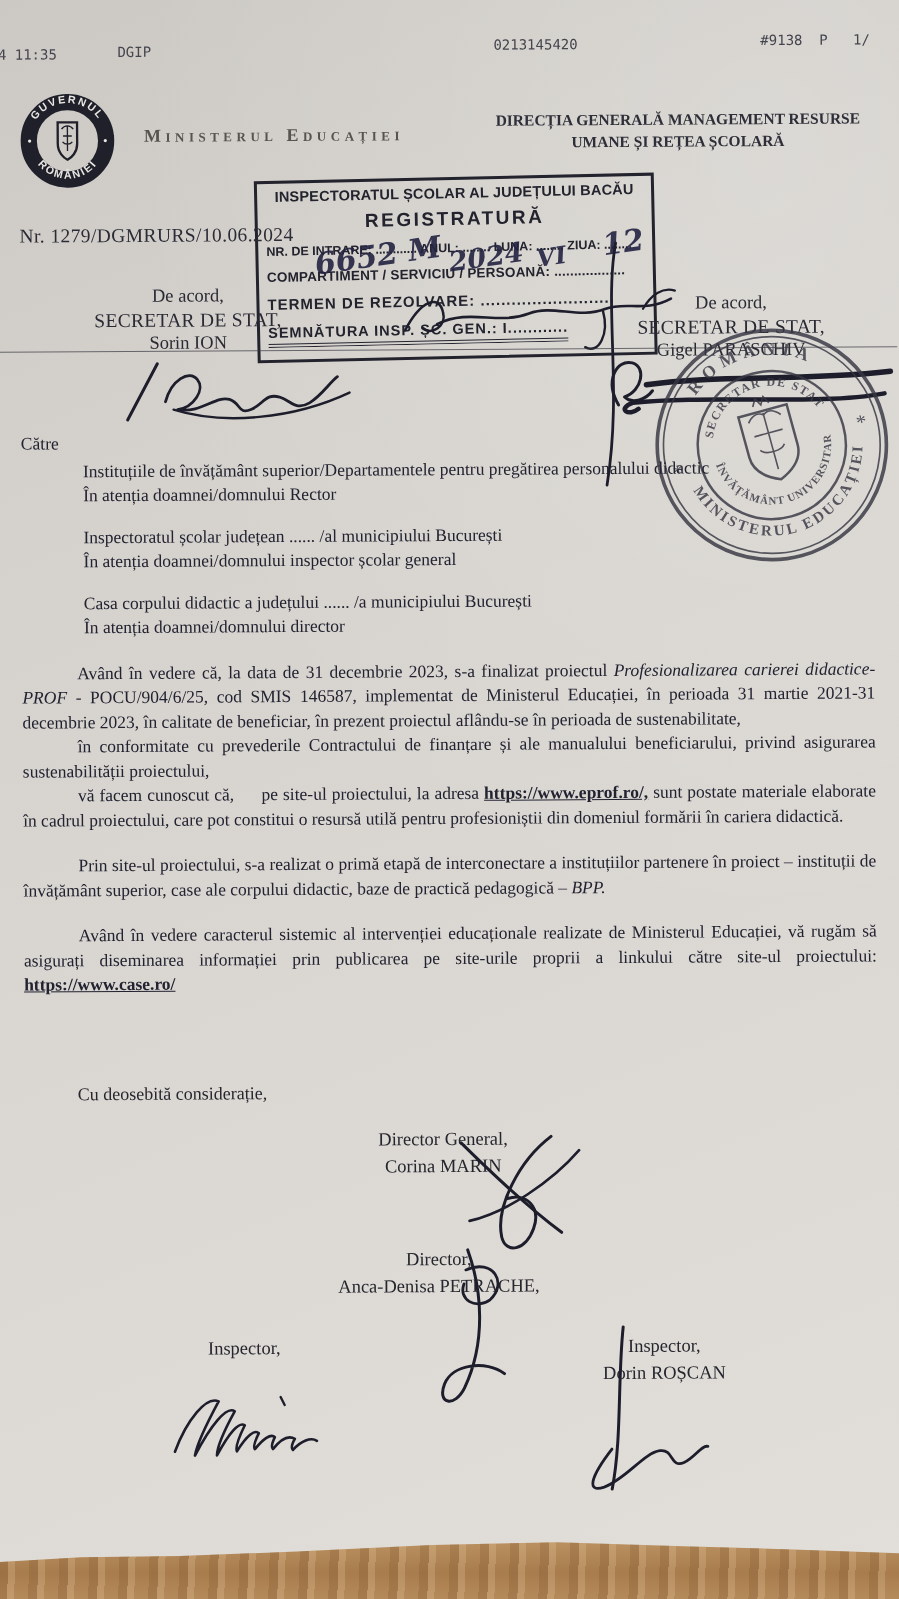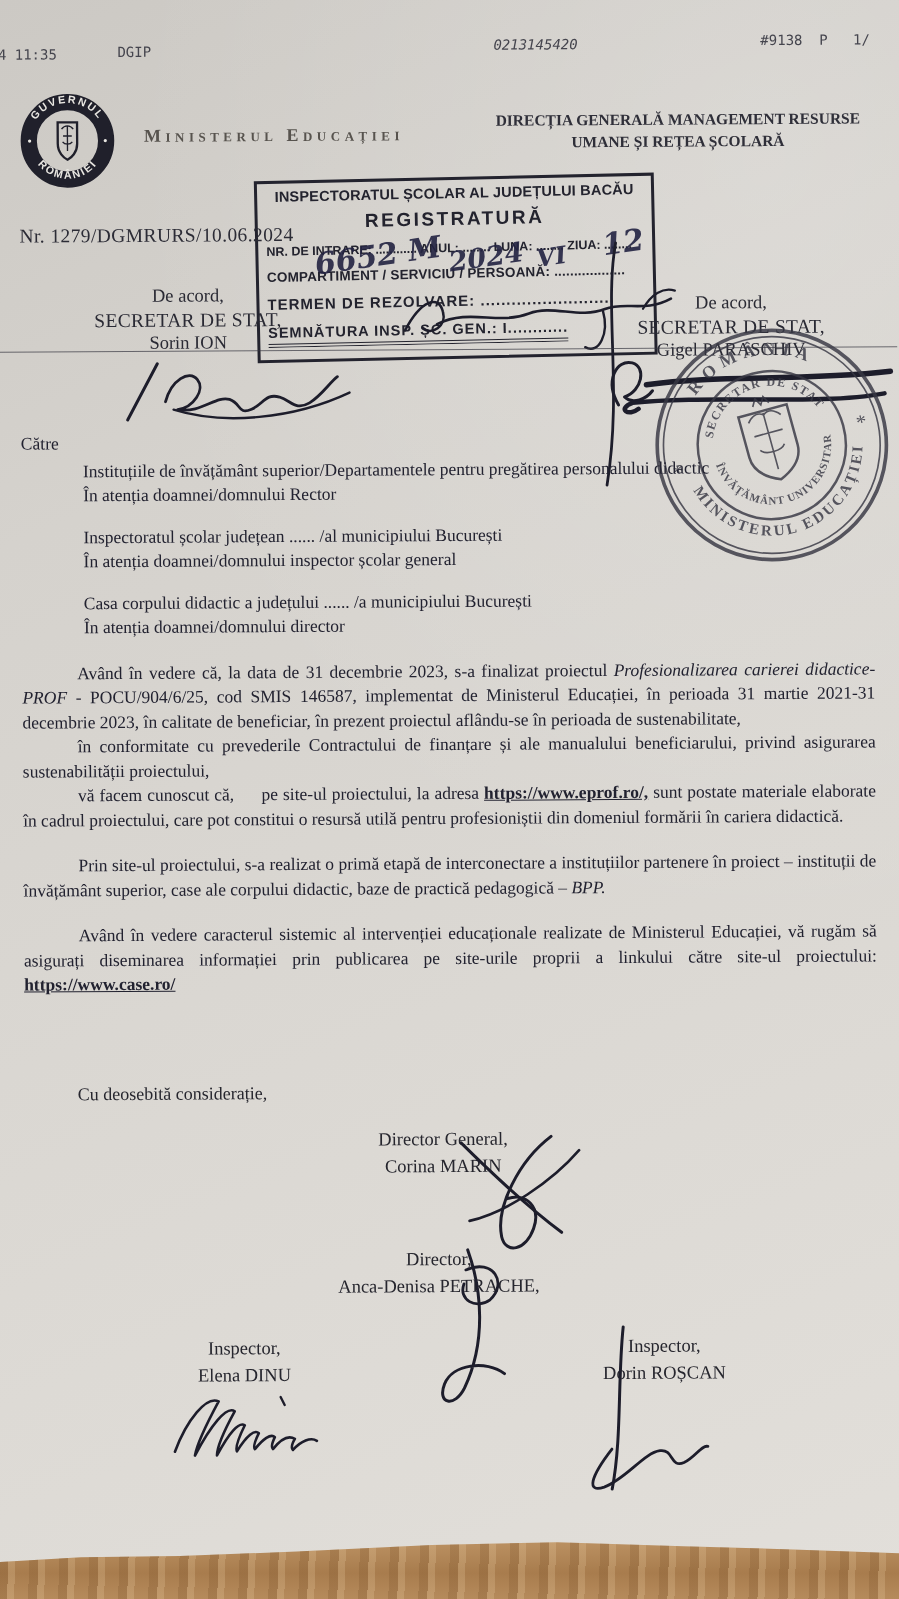--- a/index.html
+++ b/index.html
@@ -13,21 +13,21 @@
     font-family:"Liberation Serif", serif; color:#26262e;
   }
   .tilt { position:absolute; inset:0; transform:rotate(-0.35deg); transform-origin:50% 40%; }
 
   
   .fax { position:absolute; top:40px; left:0; width:100%; height:22px;
          font-family:"DejaVu Sans Mono", monospace; font-size:14px; color:#45454e; }
   .fax span { position:absolute; white-space:pre; }
   .fax-time   { left:-7px; top:4px; }
   .fax-sender { left:121px; top:2px; }
-  .fax-number { left:497px; top:-3px;font-style:italic; }
+  .fax-number { left:497px; top:-3px; }
   .fax-page   { left:764px; top:-6px;text-align:center; }
 
   
   .seal { position:absolute; left:22px; top:90px; width:97px; height:97px; }
   .ministry { position:absolute; left:147px; top:124px; font-size:18px; letter-spacing:4.5px;
               color:#57534e; font-weight:600; font-variant:small-caps; }
   .directorate { position:absolute; left:468px; top:110px; width:426px; text-align:center;
                  font-weight:700; font-size:15.5px; line-height:22px; color:#2f2f39; }
 
   
@@ -249,21 +249,20 @@
       <div>Director,</div>
       <div>Anca-Denisa PETRACHE,</div>
     </div>
     <svg class="sig" style="left:398px;top:1242px;width:130px;height:170px;" viewBox="0 0 130 170">
       <path d="M66,8 C80,48 84,100 62,146 C52,166 34,162 42,142 C50,122 84,118 102,132" stroke-width="3"></path>
       <path d="M64,28 C92,16 106,42 88,58 C74,68 56,58 62,42" stroke-width="2.8"></path>
     </svg>
 
     <div class="sigblock insp-l">
       <div>Inspector,</div>
-      <div>Elena DINU</div>
     </div>
     <svg class="sig" style="left:158px;top:1378px;width:200px;height:90px;" viewBox="0 0 200 90">
       <path d="M12,72 C24,40 44,16 56,22 C44,44 34,64 32,76 C48,46 64,26 72,32 C62,50 54,68 54,76 C66,54 76,42 82,46 C76,58 72,68 74,72 C84,56 92,50 96,54 C92,62 90,68 92,70 C100,60 108,54 112,58 C109,64 108,68 110,70 C118,60 126,56 132,60 C129,65 128,69 130,71 C138,62 148,58 154,62" stroke-width="2.6"></path>
       <path d="M118,18 L122,26" stroke-width="2.4"></path>
     </svg>
 
     <div class="sigblock insp-r">
       <div>Inspector,</div>
       <div>Dorin ROȘCAN</div>
     </div>

